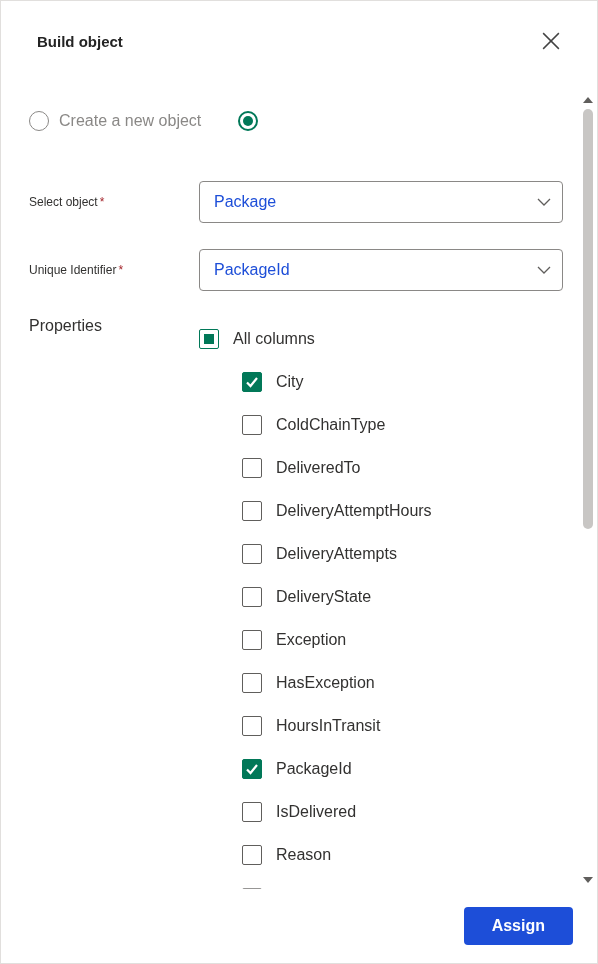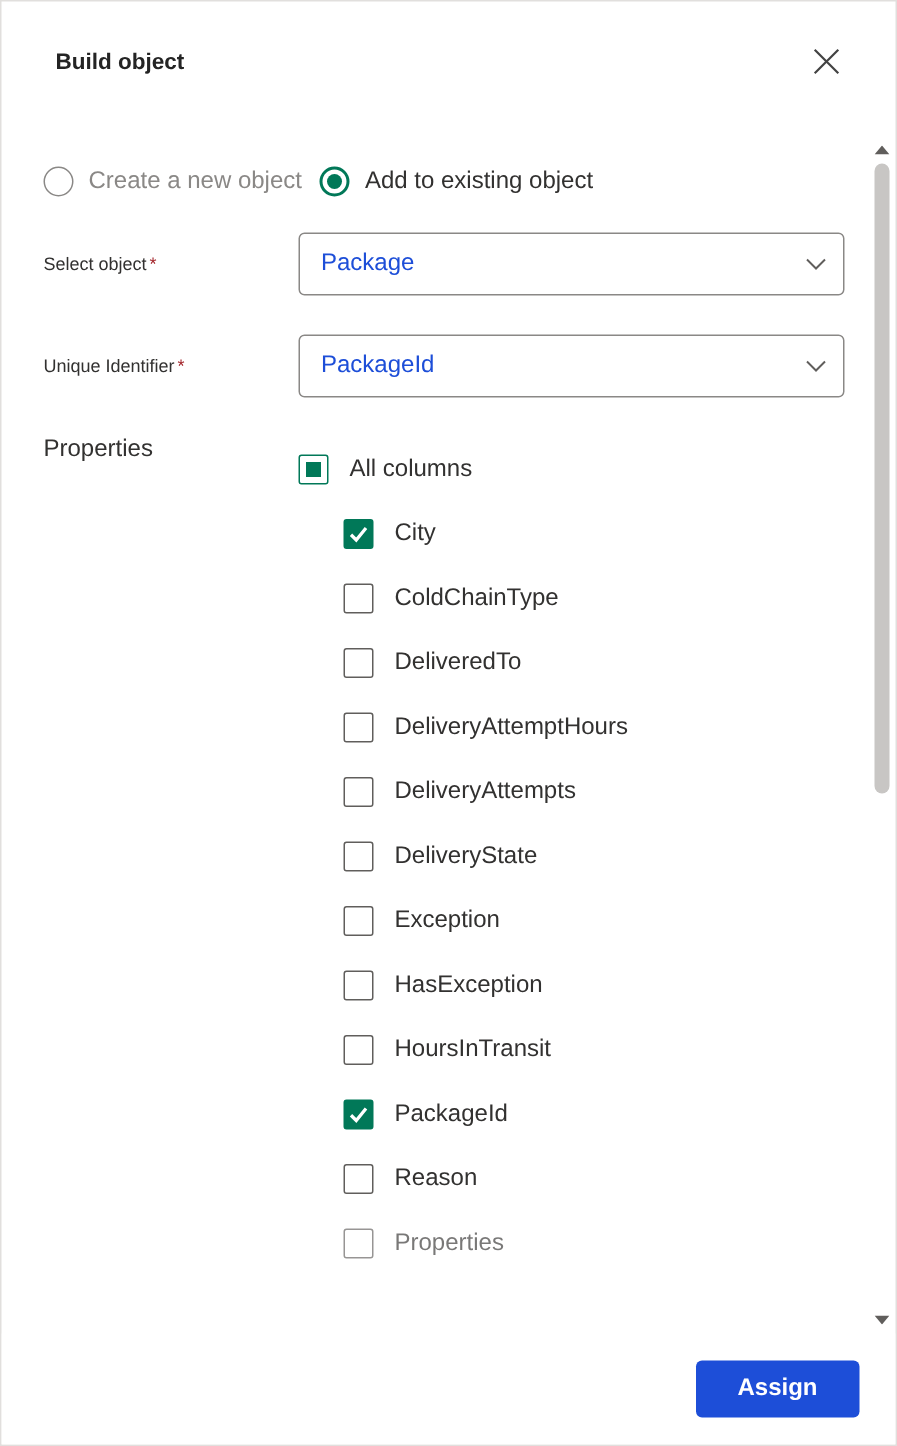--- a/index.html
+++ b/index.html
@@ -47,22 +47,22 @@
       position: absolute;
       top: 90px;
       bottom: 74px;
       left: 0;
       right: 18px;
       padding: 20px 16px 0 28px;
       overflow: hidden;
     }
     .radio-row {
       display: flex;
-      gap: 12px;
-      margin-bottom: 24px;
+      gap: 37px;
+      margin-bottom: 50px;
     }
     .radio-option {
       display: flex;
       align-items: center;
       gap: 10px;
       font-size: 16px;
       cursor: pointer;
     }
     .radio-outer {
       width: 20px;
@@ -141,21 +141,21 @@
       flex: 1;
     }
     .checkbox-item {
       display: flex;
       align-items: center;
       gap: 14px;
       height: 43px;
       cursor: pointer;
     }
     .checkbox-item.indented {
-      margin-left: 30px;
+      margin-left: 43px;
     }
     .checkbox-box {
       width: 20px;
       height: 20px;
       border: 1px solid #605e5c;
       border-radius: 2px;
       display: flex;
       align-items: center;
       justify-content: center;
       flex-shrink: 0;
@@ -255,21 +255,20 @@
 <div class="scroll-area">
   <div class="radio-row">
     <div class="radio-option">
       <span class="radio-outer"></span>
       <span class="radio-label-unselected">Create a new object</span>
     </div>
     <div class="radio-option">
       <span class="radio-outer selected">
           <span class="radio-inner"></span>
         </span>
-      <span>Add to existing object</span>
     </div>
   </div>
 
   <div class="form-row">
     <label class="form-label">
       <span>Select object</span><span class="required">*</span>
     </label>
     <div class="select-wrapper">
       <div class="select-box">
         <span>Package</span>
@@ -345,20 +344,24 @@
         <div class="checkbox-item indented">
           <span class="checkbox-box checked">
             <svg viewBox="0 0 14 14" fill="none" stroke="#fff" stroke-width="2.2">
               <polyline points="2,7.5 5.5,11 12,3"></polyline>
             </svg>
           </span>
           <span class="checkbox-label">PackageId</span>
         </div>
         <div class="checkbox-item indented">
           <span class="checkbox-box"></span>
+          <span class="checkbox-label">IsDelivered</span>
+        </div>
+        <div class="checkbox-item indented">
+          <span class="checkbox-box"></span>
           <span class="checkbox-label">Reason</span>
         </div>
         <div class="checkbox-item indented last-item">
           <span class="checkbox-box"></span>
           <span class="checkbox-label">Properties</span>
         </div>
       </div>
   </div>
 </div>
 

